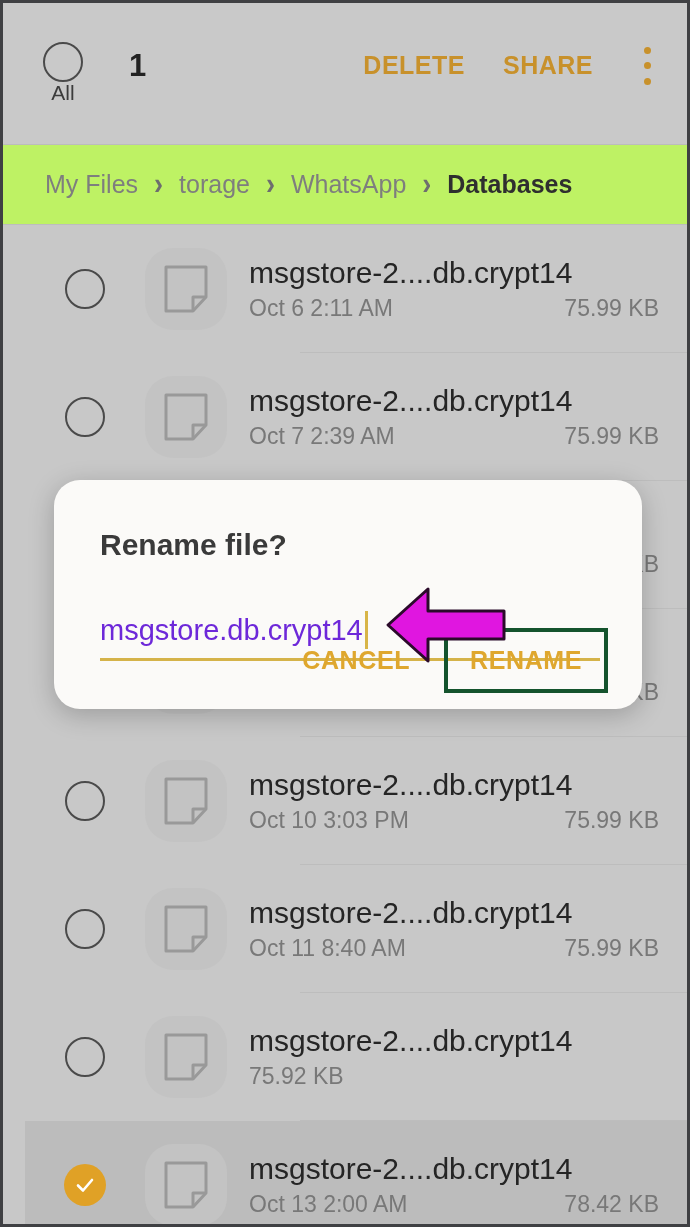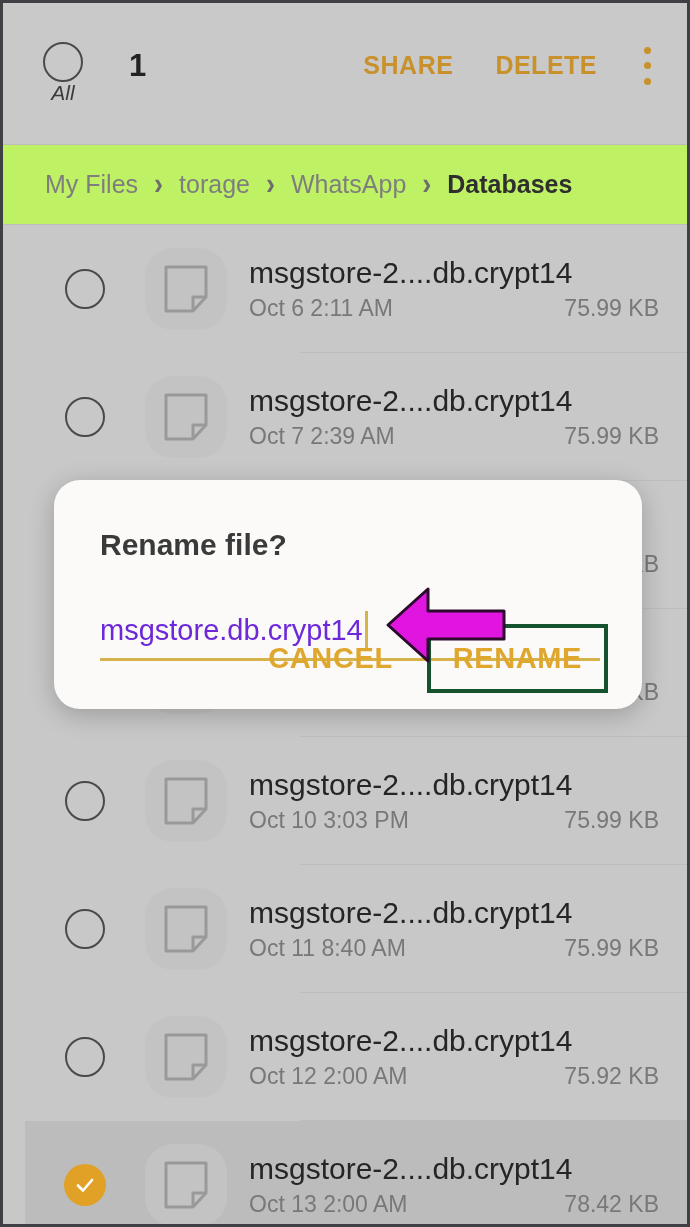--- a/index.html
+++ b/index.html
@@ -41,21 +41,20 @@
   .circle-empty {
     width: 40px; height: 40px;
     border: 2px solid #4a4a4a;
     border-radius: 50%;
     background: transparent;
   }
   .select-all-label {
     font-size: 21px;
     color: #3c3c3c;
     line-height: 1;
-    font-style: italic;
   }
   .sel-count {
     font-size: 31px;
     font-weight: bold;
     color: #222;
     margin-left: 6px;
     margin-top: -16px;
   }
   .bar-spacer { flex: 1; }
   .bar-btn {
@@ -249,21 +248,21 @@
   }
   .dlg-actions {
     position: absolute;
     right: 16px;
     bottom: 16px;
     display: flex;
     align-items: center;
     gap: 10px;
   }
   .dlg-btn {
-    font-size: 29px;
+    font-size: 25px;
     font-weight: bold;
     letter-spacing: 0.6px;
     color: #dfa72e;
     background: none;
     border: none;
     padding: 16px 24px;
     cursor: pointer;
     font-family: "Liberation Sans", sans-serif;
   }
   .dlg-btn.cancel { color: #dfa72e; }
@@ -289,22 +288,22 @@
 
 <div class="device">
 
   <div class="action-bar">
     <div class="select-all">
       <div class="circle-empty"></div>
       <div class="select-all-label">All</div>
     </div>
     <div class="sel-count">1</div>
     <div class="bar-spacer"></div>
+    <button class="bar-btn delete">DELETE</button>
     <button class="bar-btn share">SHARE</button>
-    <button class="bar-btn delete">DELETE</button>
     <div class="kebab">
       <i></i>
       <i></i>
       <i></i>
     </div>
   </div>
 
   <div class="breadcrumb" id="breadcrumb">
       <span class="crumb">My Files</span>
       <span class="crumb-sep">›</span>
@@ -430,21 +429,20 @@
         </div>
         <div class="ficon">
           <svg width="46" height="50" viewBox="0 0 46 50">
             <path d="M3 3 H43 V33 L30 47 H3 Z" fill="none" stroke="#999999" stroke-width="3" stroke-linejoin="round"></path>
             <path d="M43 33 H30 V47" fill="none" stroke="#999999" stroke-width="3" stroke-linejoin="round"></path>
           </svg>
         </div>
         <div class="finfo">
           <div class="fname">msgstore-2....db.crypt14</div>
           <div class="fmeta">
-            <span class="fdate">Oct 12 2:00 AM</span>
             <span class="fsize">75.92 KB</span>
           </div>
         </div>
       </div>
       <div class="file-row selected last">
         <div class="chk">
           <span class="circle-checked">
             <svg width="24" height="24" viewBox="0 0 24 24">
               <path d="M5 12.5 L10 17.5 L19 7" fill="none" stroke="#ffffff" stroke-width="2.6" stroke-linecap="round" stroke-linejoin="round"></path>
             </svg>

